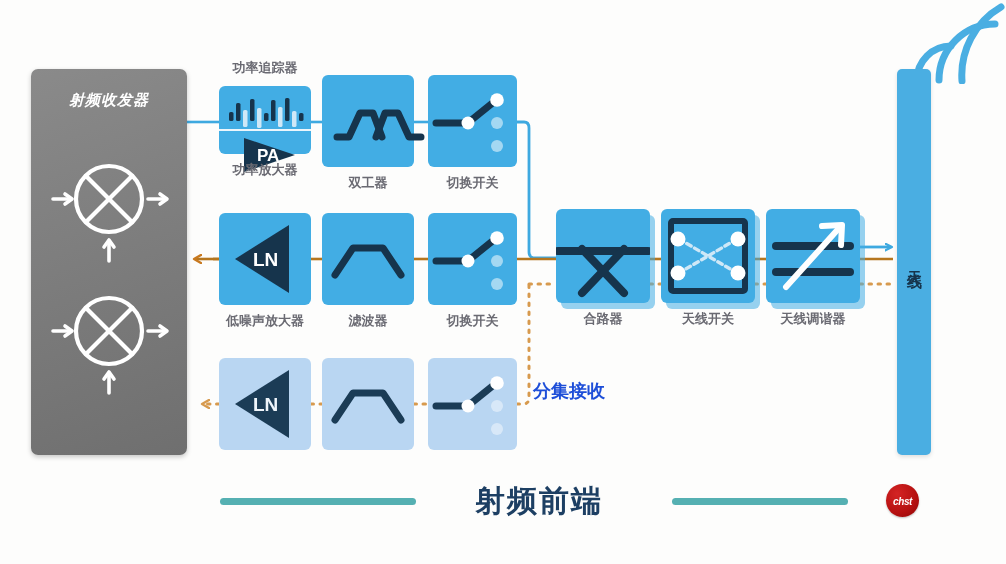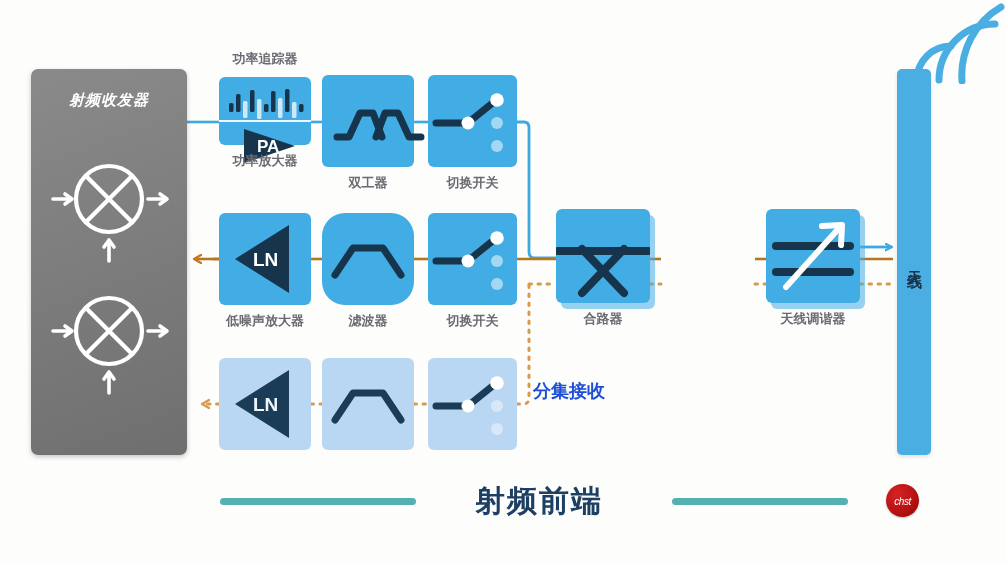--- a/index.html
+++ b/index.html
@@ -85,21 +85,21 @@
   .logo {
     position:absolute; left:886px; top:484px;
     width:33px; height:33px; border-radius:50%;
     background:radial-gradient(circle at 34% 30%, #d42424 0%, #b51010 60%, #8d0606 100%);
     box-shadow:0 1px 2px rgba(0,0,0,.25);
   }
   .logo span {
     position:absolute; left:0; top:50%; width:100%;
     transform:translateY(-50%);
     text-align:center; color:#fff;
-    font-size:10px; font-weight:normal;
+    font-size:10px; font-weight:bold;
     font-style:italic; letter-spacing:-.4px;
   }
 
   .divlabel {
     position:absolute; left:533px; top:379px;
     font-size:18px; font-weight:bold; color:#1d4ed8;
     white-space:nowrap;
   }
 </style>
 </head>
@@ -178,21 +178,21 @@
         <line x1="22" y1="262" x2="39" y2="262"></line>
         <path d="M34,257 L41,262 L34,267" stroke-linejoin="round"></path>
         <line x1="117" y1="262" x2="134" y2="262"></line>
         <path d="M129,257 L136,262 L129,267" stroke-linejoin="round"></path>
         <line x1="78" y1="324" x2="78" y2="304"></line>
         <path d="M73,310 L78,303 L83,310" stroke-linejoin="round"></path>
       </g>
     </svg>
   </div>
 
-  <div class="blk" style="left:219px; top:77px; width:92px; height:68px;">
+  <div class="blk" style="left:219px; top:86px; width:92px; height:68px;">
     <div class="blk-toplabel">功率追踪器</div>
     <svg viewBox="0 0 92 92" width="92" height="92">
 
       <g>
         <rect x="10" y="26" width="4.5" height="9" rx="1.6" fill="#16344c"></rect>
         <rect x="17" y="17" width="4.5" height="18" rx="1.6" fill="#16344c"></rect>
         <rect x="24" y="24" width="4.5" height="17" rx="1.6" fill="#cfe8f7"></rect>
         <rect x="31" y="13" width="4.5" height="22" rx="1.6" fill="#16344c"></rect>
         <rect x="38" y="22" width="4.5" height="20" rx="1.6" fill="#cfe8f7"></rect>
         <rect x="45" y="27" width="4.5" height="8" rx="1.6" fill="#16344c"></rect>
@@ -231,21 +231,21 @@
   </div>
 
   <div class="blk" style="left:219px; top:213px; width:92px; height:92px;">
     <svg viewBox="0 0 92 92" width="92" height="92">
       <path d="M70,12 L70,80 L16,46 Z" fill="#16344c"></path>
       <text x="34" y="53" font-family="Liberation Sans, sans-serif" font-size="19" font-weight="bold" fill="#ffffff">LN</text>
     </svg>
     <div class="blk-label">低噪声放大器</div>
   </div>
 
-  <div class="blk" style="left:322px; top:213px; width:92px; height:92px;border-radius:23px;">
+  <div class="blk" style="left:322px; top:213px; width:92px; height:92px;">
     <svg viewBox="0 0 92 92" width="92" height="92">
       <path d="M13,62 L31,35 L61,35 L79,62" fill="none" stroke="#16344c" stroke-width="7" stroke-linejoin="round" stroke-linecap="round"></path>
     </svg>
     <div class="blk-label">滤波器</div>
   </div>
 
   <div class="blk" style="left:428px; top:213px; width:89px; height:92px;">
     <svg viewBox="0 0 89 92" width="89" height="92">
       <line x1="8" y1="48" x2="39" y2="48" stroke="#16344c" stroke-width="7" stroke-linecap="round"></line>
       <line x1="41" y1="47" x2="67" y2="26" stroke="#16344c" stroke-width="7" stroke-linecap="round"></line>
@@ -285,20 +285,32 @@
 
   <div class="blk shadowed" style="left:556px; top:209px; width:94px; height:94px;">
     <svg viewBox="0 0 94 94" width="94" height="94">
       <line x1="2" y1="42" x2="92" y2="42" stroke="#16344c" stroke-width="8" stroke-linecap="round"></line>
       <line x1="26" y1="40" x2="68" y2="84" stroke="#16344c" stroke-width="8" stroke-linecap="round"></line>
       <line x1="68" y1="40" x2="26" y2="84" stroke="#16344c" stroke-width="8" stroke-linecap="round"></line>
     </svg>
     <div class="blk-label">合路器</div>
   </div>
 
+  <div class="blk shadowed" style="left:661px; top:209px; width:94px; height:94px;">
+    <svg viewBox="0 0 94 94" width="94" height="94">
+      <rect x="10" y="12" width="74" height="70" rx="2" fill="none" stroke="#16344c" stroke-width="6"></rect>
+      <line x1="18" y1="30" x2="76" y2="64" stroke="#cfe8f7" stroke-width="3.4" stroke-dasharray="5 4" stroke-linecap="round"></line>
+      <line x1="76" y1="30" x2="18" y2="64" stroke="#cfe8f7" stroke-width="3.4" stroke-dasharray="5 4" stroke-linecap="round"></line>
+      <circle cx="17" cy="30" r="7.5" fill="#ffffff"></circle>
+      <circle cx="77" cy="30" r="7.5" fill="#ffffff"></circle>
+      <circle cx="17" cy="64" r="7.5" fill="#ffffff"></circle>
+      <circle cx="77" cy="64" r="7.5" fill="#ffffff"></circle>
+    </svg>
+    <div class="blk-label">天线开关</div>
+  </div>
 
   <div class="blk shadowed" style="left:766px; top:209px; width:94px; height:94px;">
     <svg viewBox="0 0 94 94" width="94" height="94">
       <line x1="10" y1="37" x2="84" y2="37" stroke="#16344c" stroke-width="8" stroke-linecap="round"></line>
       <line x1="10" y1="63" x2="84" y2="63" stroke="#16344c" stroke-width="8" stroke-linecap="round"></line>
       <g stroke="#ffffff" stroke-width="6" fill="none" stroke-linecap="round" stroke-linejoin="round">
         <line x1="20" y1="78" x2="74" y2="18"></line>
         <path d="M56,17 L76,16 L75,36"></path>
       </g>
     </svg>

